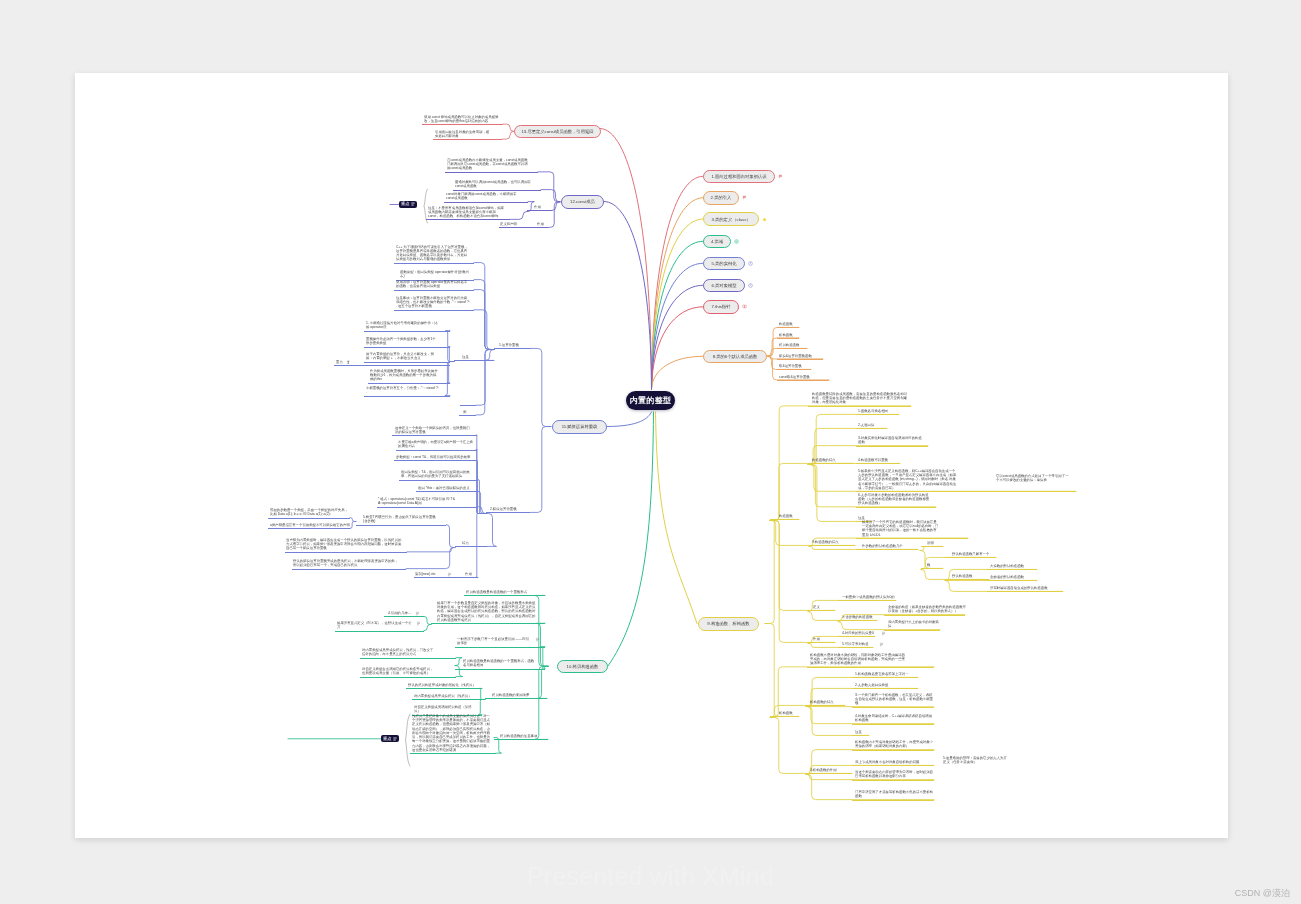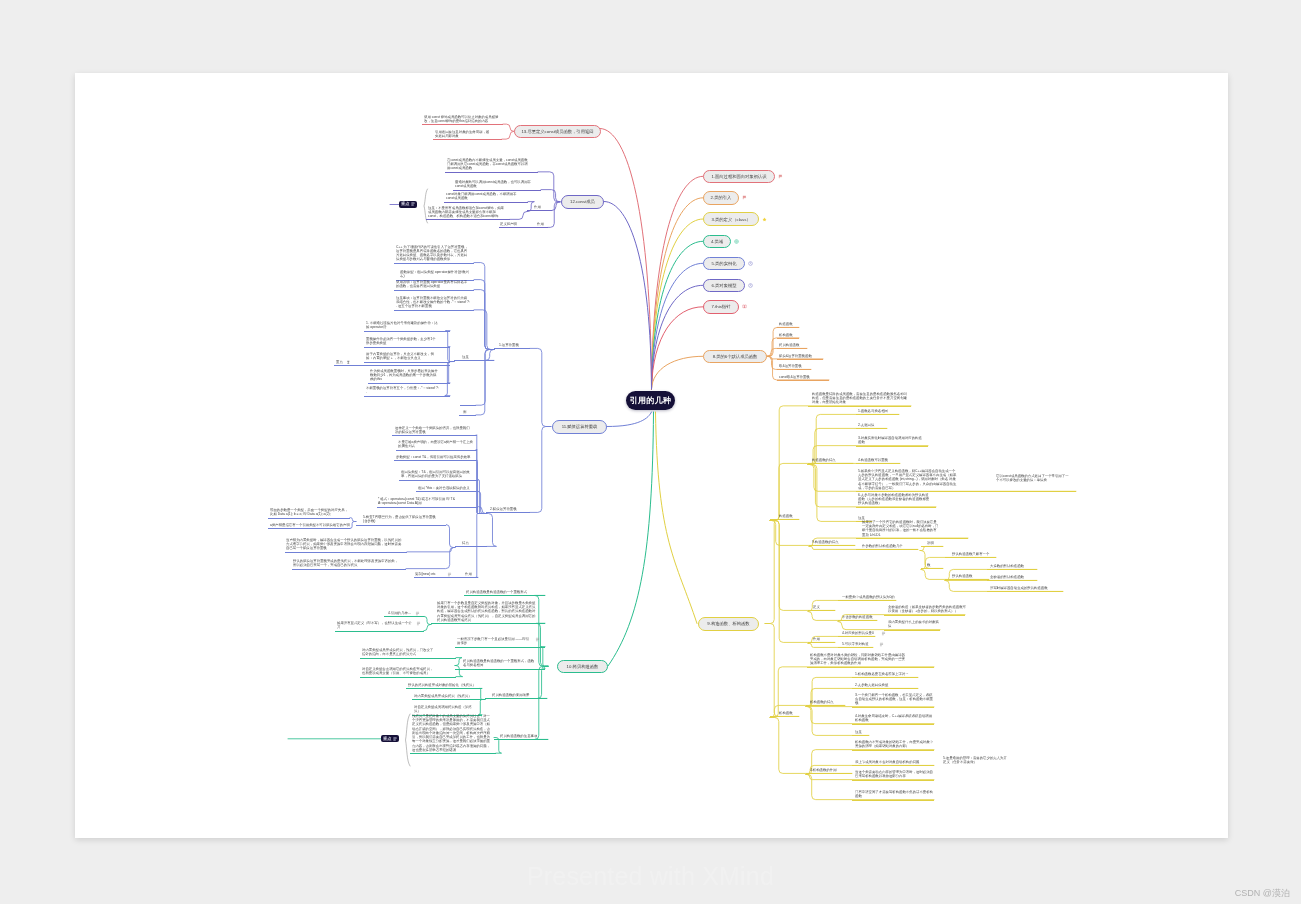--- a/index.html
+++ b/index.html
@@ -150,21 +150,21 @@
       <path d="M807,348.41875 L774.92875,348.41875 Q770.988125,348.41875 770.988125,352.359375 L770.988125,352.359375 Q770.988125,356.3 767.0474999999999,356.3 L767,356.3" fill="none" stroke="#e9a461" stroke-width="0.85" stroke-linecap="round"></path>
       <path d="M823,358.91875 L771.77125,358.91875 Q770.461875,358.91875 770.461875,357.609375 L770.461875,357.609375 Q770.461875,356.3 769.1524999999999,356.3 L767,356.3" fill="none" stroke="#e9a461" stroke-width="0.85" stroke-linecap="round"></path>
       <path d="M811,369.41875 L775.511875,369.41875 Q771.511875,369.41875 771.511875,365.41875 L771.511875,360.3 Q771.511875,356.3 767.511875,356.3 L767,356.3" fill="none" stroke="#e9a461" stroke-width="0.85" stroke-linecap="round"></path>
       <path d="M829,379.91875 L776.561875,379.91875 Q772.561875,379.91875 772.561875,375.91875 L772.561875,360.3 Q772.561875,356.3 768.561875,356.3 L767,356.3" fill="none" stroke="#e9a461" stroke-width="0.85" stroke-linecap="round"></path>
       <path d="M427.5,189 C425,192.4 425.6,200.56 424,206 C425.6,211.44 425,219.6 427.5,223" fill="none" stroke="#9a9a9a" stroke-width="0.65" stroke-linecap="round"></path>
       <path d="M410,714 C406.5,719.2 407.1,731.68 405.5,740 C407.1,748.32 406.5,760.8 410,766" fill="none" stroke="#9a9a9a" stroke-width="0.65" stroke-linecap="round"></path>
       <path d="M390,204.5 L399,204.5" fill="none" stroke="#6f68c6" stroke-width="0.85" stroke-linecap="round"></path>
       <path d="M288,738.8 L381,738.8" fill="none" stroke="#2bbd8e" stroke-width="0.85" stroke-linecap="round"></path>
     </svg>
   <div id="nodes">
-      <div class="root" style="left: 626px; top: 390.5px; width: 49px; height: 19.5px;">引用的几种</div>
+      <div class="root" style="left: 626px; top: 390.5px; width: 49px; height: 19.5px;">内置的整型</div>
       <div class="pill" style="left: 703px; top: 169.5px; width: 72px; height: 13.5px; border-color: rgb(226, 114, 122); font-size: 4.3px;">1.面向过程和面向对象初认识</div>
       <span class="mk" style="left: 777.5px; top: 173.85px; width: 4.8px; height: 4.8px; line-height: 0;"><svg width="5" height="5" viewBox="0 0 16 16">
           <path d="M4 2.4v11.2" stroke="#d96a6a" stroke-width="1.6" fill="none"></path>
           <path d="M4.8 3.1h7.4L10.6 6l1.6 2.9H4.8z" fill="#e8a0a0" stroke="#d96a6a" stroke-width="1"></path>
         </svg></span>
       <div class="pill" style="left: 703px; top: 191px; width: 36px; height: 13.5px; border-color: rgb(233, 164, 97); font-size: 4.3px;">2.类的引入</div>
       <span class="mk" style="left: 741.5px; top: 195.35px; width: 4.8px; height: 4.8px; line-height: 0;"><svg width="5" height="5" viewBox="0 0 16 16">
           <path d="M4 2.4v11.2" stroke="#d96a6a" stroke-width="1.6" fill="none"></path>
           <path d="M4.8 3.1h7.4L10.6 6l1.6 2.9H4.8z" fill="#e8a0a0" stroke="#d96a6a" stroke-width="1"></path>
         </svg></span>

